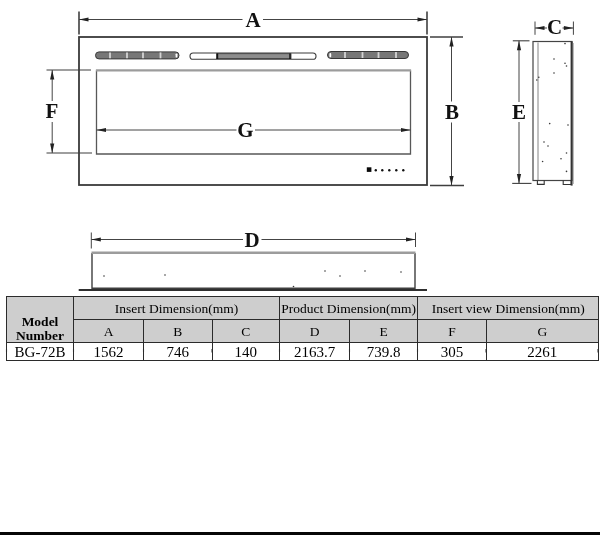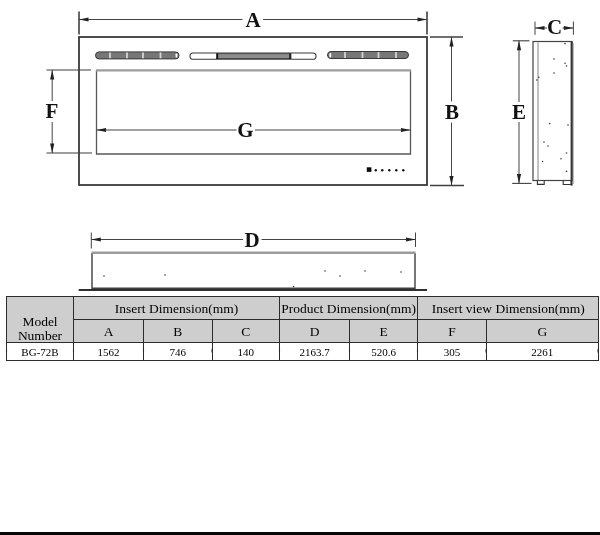--- a/index.html
+++ b/index.html
@@ -1,30 +1,30 @@
 <!DOCTYPE html>
 <html><head>
 <meta charset="utf-8">
 <style>
   html,body{margin:0;padding:0;}
   body{width:600px;height:535px;background:#ffffff;position:relative;overflow:hidden;
        font-family:"Liberation Serif", serif;}
   #draw{position:absolute;left:0;top:0;}
   .dimtxt{font-family:"Liberation Serif", serif;font-weight:bold;font-size:21px;fill:#111;}
   #tblwrap{position:absolute;left:6px;top:296px;}
-  #mn{line-height:13.6px;padding-top:18px;}
+  #mn{line-height:13.6px;padding-top:18px;font-weight:bold;}
   table{border-collapse:collapse;table-layout:fixed;width:592px;}
   td{border:1px solid #2b2b2b;text-align:center;vertical-align:middle;padding:1.5px 0 0 0;
      font-size:13.5px;line-height:14px;color:#000;overflow:hidden;white-space:nowrap;}
   .hd{background:#cecece;}
   .r1{height:17.5px;}
   .r2{height:17px;}
   .r2 td{font-size:13.5px;}
   .r3{height:18px;}
-  .r3 td{font-size:11px;}
+  .r3 td{font-size:15px;}
   #bar{position:absolute;left:0;top:531.5px;width:600px;height:3.5px;background:#060606;}
 </style>
 </head>
 <body>
 <svg id="draw" width="600" height="535" viewBox="0 0 600 535">
 
   <rect x="79" y="37" width="348" height="148" fill="#fff" stroke="#3a3a3a" stroke-width="1.8"></rect>
 
   <path d="M96.5 70.5 V154 H410.5 V70.5" fill="#fff" stroke="#585858" stroke-width="1.3"></path>
   <line x1="95.9" y1="70.3" x2="411.1" y2="70.3" stroke="#9c9c9c" stroke-width="2.2"></line>
@@ -187,21 +187,21 @@
           <td class="hd">E</td>
           <td class="hd">F</td>
           <td class="hd">G</td>
   </tr>
   <tr class="r3">
     <td>BG-72B</td>
           <td>1562</td>
           <td>746</td>
           <td>140</td>
     <td>2163.7</td>
-          <td>520.6</td>
+          <td>739.8</td>
           <td>305</td>
           <td>2261</td>
   </tr>
 </tbody>
     </table>
 </div>
 
 <div id="bar"></div>
 
 </body></html>

